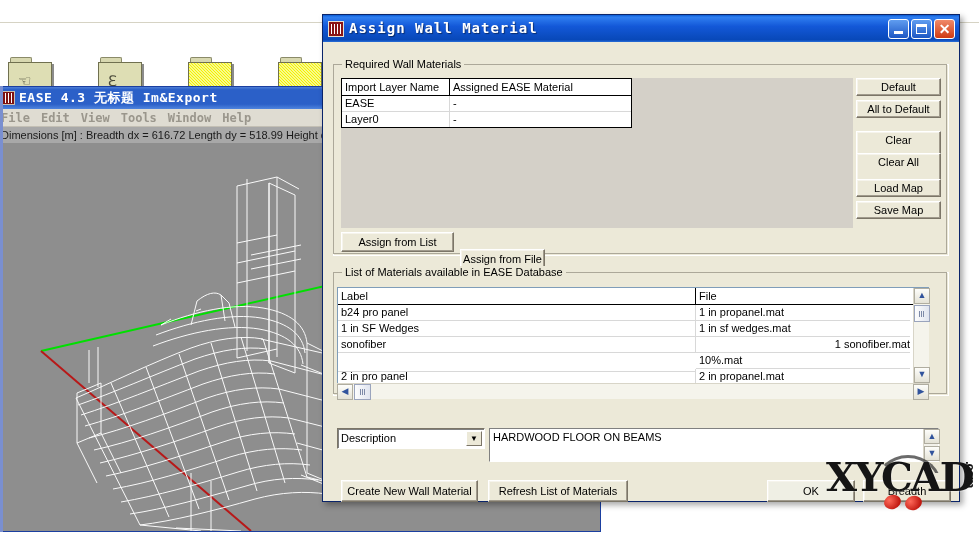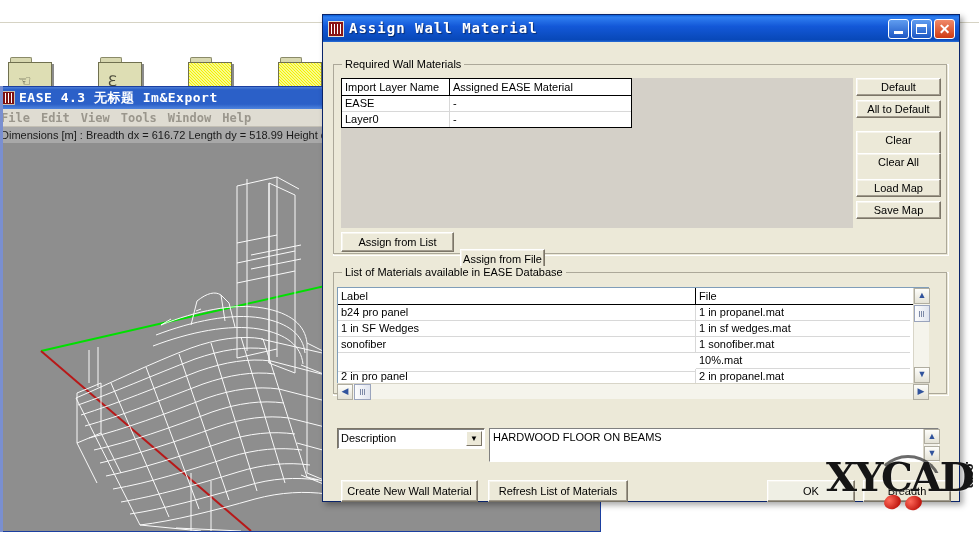--- a/index.html
+++ b/index.html
@@ -552,21 +552,21 @@
         <div class="lv-row">
           <div class="cell" style="width:358px;">b24 pro panel</div>
           <div class="cell" style="width:214px; border-right:none;">1 in propanel.mat</div>
         </div>
         <div class="lv-row">
           <div class="cell" style="width:358px;">1 in SF Wedges</div>
           <div class="cell" style="width:214px; border-right:none;">1 in sf wedges.mat</div>
         </div>
         <div class="lv-row">
           <div class="cell" style="width:358px;">sonofiber</div>
-          <div class="cell" style="width:214px; border-right:none;">1 sonofiber.mat</div>
+          <div class="cell" style="width:214px; border-right:none;text-align:right;">1 sonofiber.mat</div>
         </div>
         <div class="lv-row">
           <div class="cell" style="width:358px;margin-top:18px;">?= 10%</div>
           <div class="cell" style="width:214px; border-right:none;">10%.mat</div>
         </div>
         <div class="lv-row">
           <div class="cell" style="width:358px;">2 in pro panel</div>
           <div class="cell" style="width:214px; border-right:none;">2 in propanel.mat</div>
         </div>
 

